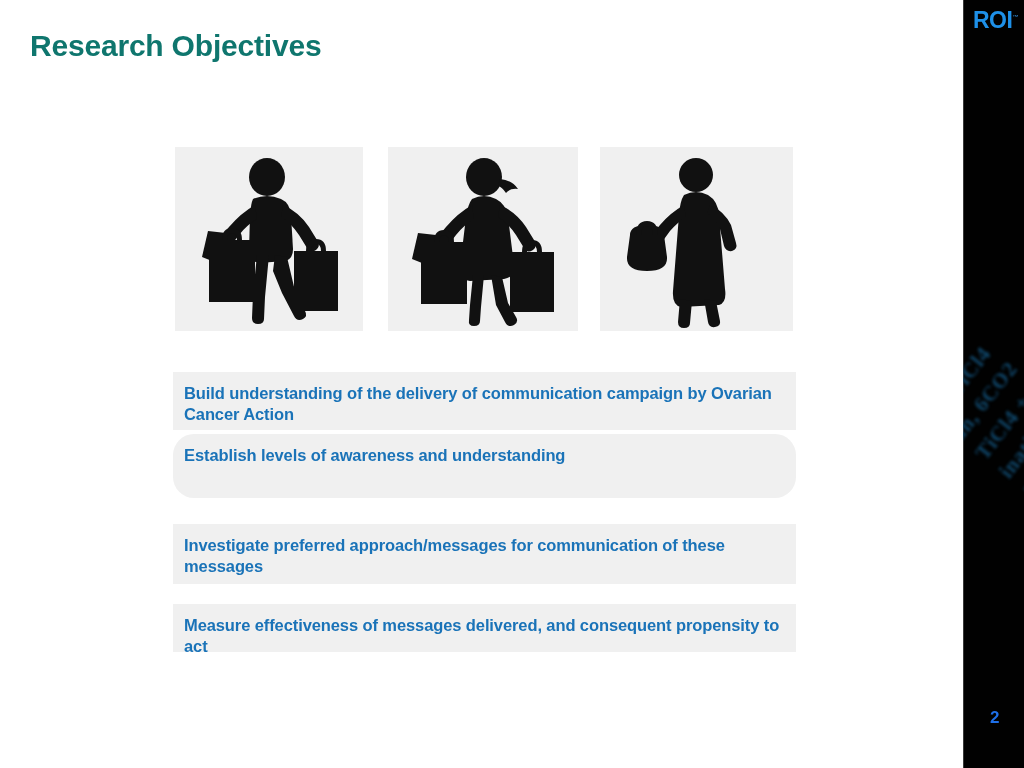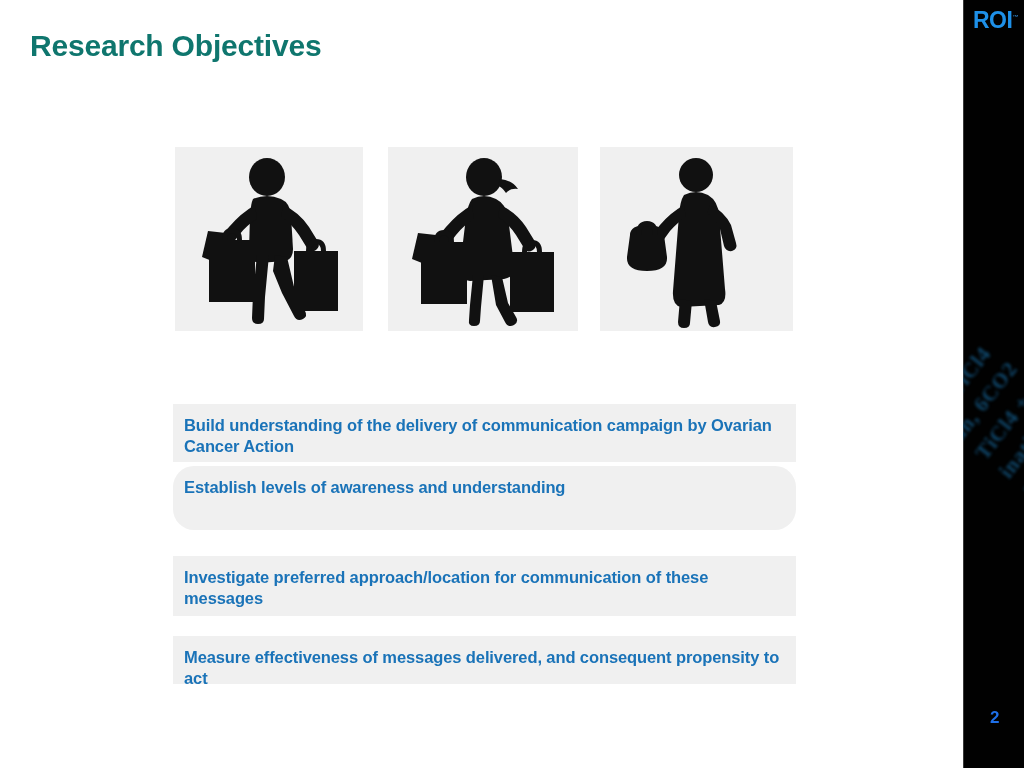--- a/index.html
+++ b/index.html
@@ -59,21 +59,20 @@
     top: 372px;
     width: 623px;
   }
   .obj-box {
     position: absolute;
     left: 0;
     width: 623px;
     background: #f0f0f0;
     box-sizing: border-box;
     padding: 11px 14px 0 11px;
-    margin-top: 32px;
   }
   .obj-box .obj-text {
     font-size: 16.5px;
     font-weight: bold;
     color: #1A73B8;
     line-height: 1.28;
     letter-spacing: -0.1px;
   }
   .obj-1 { top: 0px;   height: 58px; }
   .obj-2 { top: 62px;  height: 64px; border-radius: 21px; }
@@ -231,21 +230,21 @@
   </div>
 
   <div class="objectives">
     <div class="obj-box obj-1">
       <div class="obj-text">Build understanding of the delivery of communication campaign by Ovarian Cancer Action</div>
     </div>
     <div class="obj-box obj-2">
       <div class="obj-text">Establish levels of awareness and understanding</div>
     </div>
     <div class="obj-box obj-3">
-      <div class="obj-text">Investigate preferred approach/location for communication of these messages</div>
+      <div class="obj-text">Investigate preferred approach/messages for communication of these messages</div>
     </div>
     <div class="obj-box obj-4">
       <div class="obj-text">Measure effectiveness of messages delivered, and consequent propensity to act</div>
     </div>
   </div>
 
   <div class="rail">
     <div class="rail-edge"></div>
     <div class="rail-texture">ction of
 stable f

